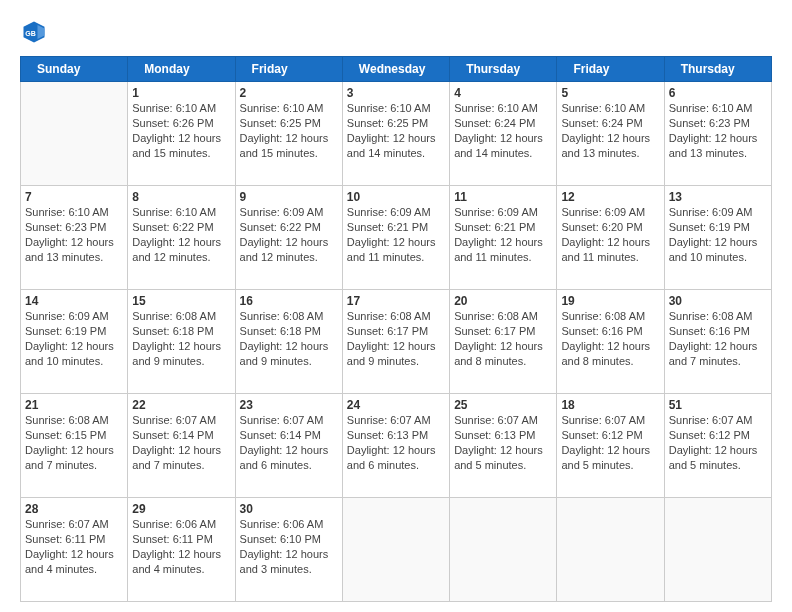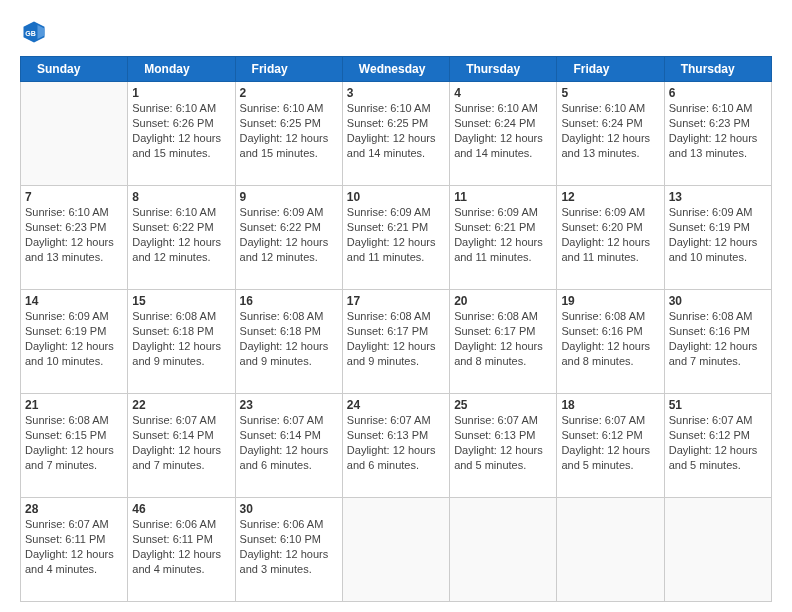--- a/index.html
+++ b/index.html
@@ -335,21 +335,21 @@
         </tr>
         <tr class="last-row">
           <td>
             <span class="day-num">28</span>
             <div class="day-info" style="white-space: pre-line;">Sunrise: 6:07 AM
 Sunset: 6:11 PM
 Daylight: 12 hours
 and 4 minutes.</div>
           </td>
           <td>
-            <span class="day-num">46</span>
+            <span class="day-num">29</span>
             <div class="day-info" style="white-space: pre-line;">Sunrise: 6:06 AM
 Sunset: 6:11 PM
 Daylight: 12 hours
 and 4 minutes.</div>
           </td>
           <td>
             <span class="day-num">30</span>
             <div class="day-info" style="white-space: pre-line;">Sunrise: 6:06 AM
 Sunset: 6:10 PM
 Daylight: 12 hours

